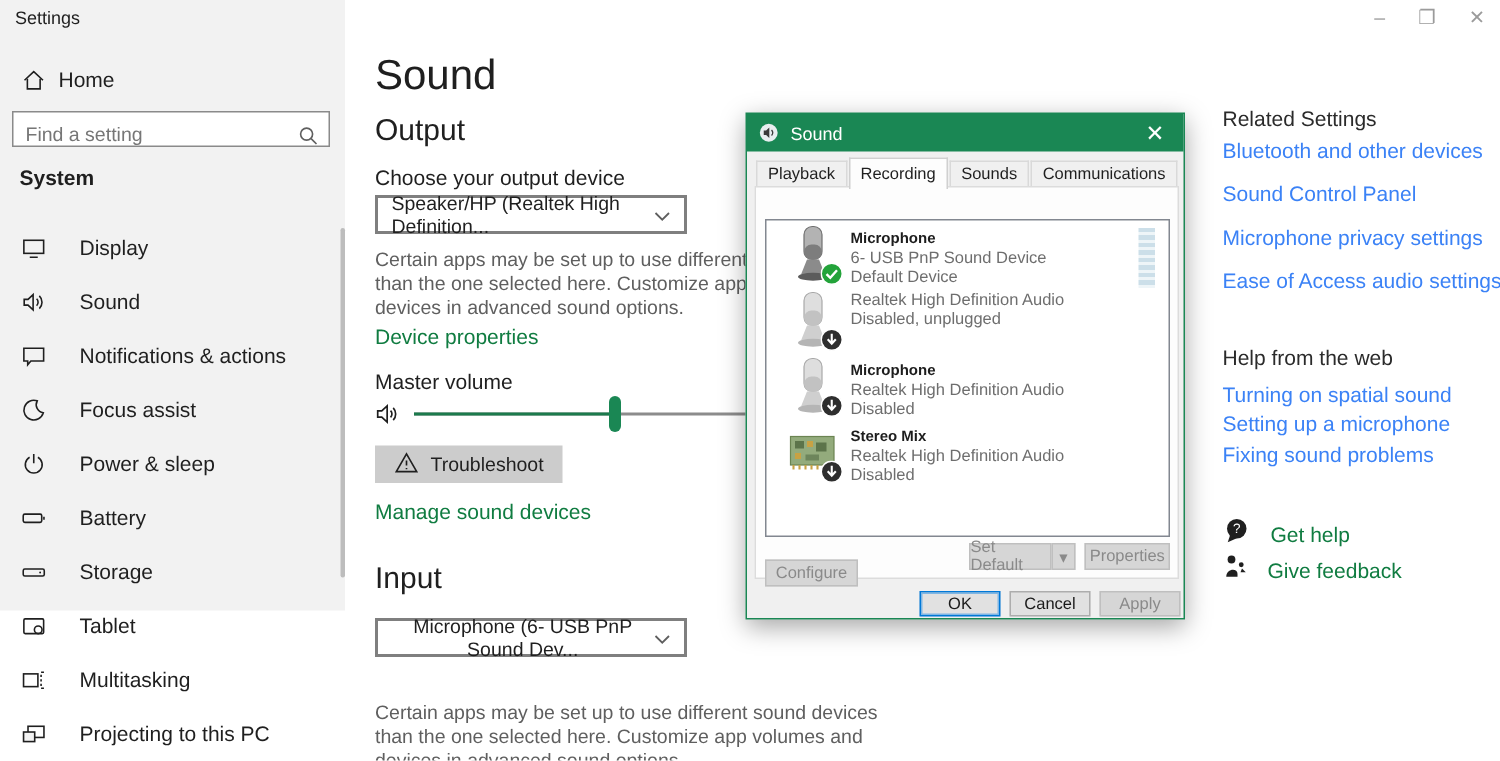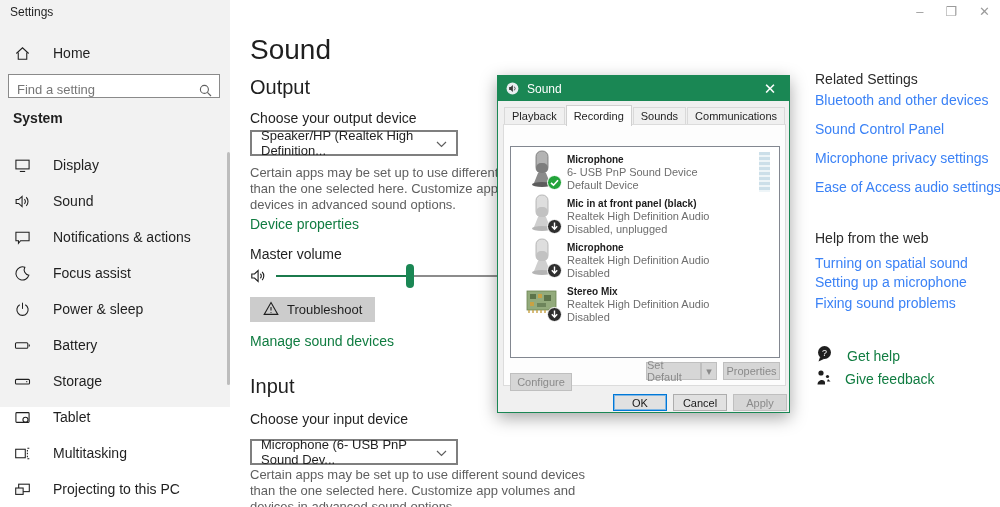--- a/index.html
+++ b/index.html
@@ -8,21 +8,21 @@
 
   .app { position:absolute; inset:0; width:1000px; height:507px; background:#fff; }
 
   
   .app-title { position:absolute; left:10px; top:5px; font-size:12px; color:#1f1f1f; }
   .win-controls { position:absolute; right:10px; top:0; height:24px; display:flex; gap:22px; align-items:center; color:#9b9b9b; font-size:13px; }
   .win-controls span { cursor:default; line-height:24px; }
 
   
   .sidebar { position:absolute; left:0; top:0; width:230px; height:407px; background:#f2f2f2; }
-  .side-home { position:absolute; left:0; top:36px; width:228px; height:34px; display:flex; align-items:center; padding-left:14px; gap:22px; font-size:14px; }
+  .side-home { position:absolute; left:0; top:36px; width:228px; height:34px; display:flex; align-items:center; padding-left:14px; gap:8px; font-size:14px; }
   .searchbox { position:absolute; left:8px; top:74px; width:212px; height:24px; background:#fff; border:1px solid #8a8a8a; display:flex; align-items:flex-end; }
   .searchbox input { flex:1; border:none; outline:none; background:transparent; font-size:13px; padding-left:8px; color:#3a3a3a; font-family:"Liberation Sans",sans-serif; }
   .searchbox input::placeholder { color:#767676; }
   .searchbox .mag { margin-right:7px; display:flex; }
   .side-section { position:absolute; left:13px; top:110px; font-size:14px; font-weight:bold; }
   .side-nav { position:absolute; left:0; top:147px; width:228px; }
   .side-item { height:36px; display:flex; align-items:center; padding-left:14px; gap:22px; font-size:14px; cursor:default; }
   .side-scrollbar { position:absolute; left:227px; top:152px; width:3px; height:233px; background:#bdbdbd; border-radius:2px; }
   .sicon { width:17px; height:17px; flex:0 0 17px; display:flex; align-items:center; justify-content:center; }
 
@@ -42,21 +42,21 @@
   .mv-label { position:absolute; left:0; top:246px; }
   .slider-row { position:absolute; left:0; top:264px; width:400px; height:24px; }
   .slider-row .spk { position:absolute; left:0; top:3px; }
   .track { position:absolute; left:26px; top:11px; width:370px; height:2px; background:#8c8c8c; }
   .track-fill { position:absolute; left:0; top:0; height:2px; width:134px; background:#1b7a4c; }
   .thumb { position:absolute; left:130px; top:-11px; width:8px; height:24px; border-radius:4px; background:#1a8754; cursor:pointer; }
   .btn-trouble { position:absolute; left:0; top:297px; height:25px; background:#cccccc; border:none; padding:0 13px; font-size:13px; display:flex; align-items:center; gap:8px; font-family:"Liberation Sans",sans-serif; cursor:pointer; color:#1f1f1f; }
   .manage { position:absolute; left:0; top:333px; }
   .h2-input { position:absolute; left:0; top:375px; }
   .lbl-in { position:absolute; left:0; top:411px; }
-  .sel-in { left:0; top:439px; }
+  .sel-in { left:0; top:412px;text-align:center; }
   .para-in { left:0; top:467px; }
 
   
   .rightcol { position:absolute; left:815px; top:0; width:185px; }
   .r-head { position:absolute; font-size:14px; color:#2b2b2b; }
   .r-link { position:absolute; font-size:14px; color:#3b82f6; cursor:pointer; white-space:nowrap; }
   .support-row { position:absolute; display:flex; align-items:center; gap:13px; cursor:pointer; }
   .support-row span.txt { font-size:14px; color:#107C41; }
 
   
@@ -358,21 +358,20 @@
               <path d="M13 23 L9 33 H25 L21 23 Z" fill="#cfcfcf"></path>
               <ellipse cx="17" cy="34.5" rx="10" ry="2.6" fill="#b5b5b5"></ellipse>
             </svg>
           <span class="badge">
             <svg width="15" height="15" viewBox="0 0 15 15">
                 <circle cx="7.5" cy="7.5" r="7" fill="#2e2e2e" stroke="#ffffff" stroke-width="1"></circle>
                 <path d="M7.5 3.5 V9.5 M4.8 7.2 L7.5 10.2 L10.2 7.2" stroke="#ffffff" stroke-width="1.4" fill="none"></path>
               </svg>
           </span>
         </span>
-        <div class="dev-name">Mic in at front panel (black)</div>
         <div class="dev-line">Realtek High Definition Audio</div>
         <div class="dev-line">Disabled, unplugged</div>
       </div>
 
       <div class="dev-row">
         <span class="dev-icon">
           <svg width="34" height="40" viewBox="0 0 34 40">
               <rect x="11" y="1" width="12" height="22" rx="5.5" fill="#dedede" stroke="#a8a8a8" stroke-width="0.8"></rect>
               <rect x="11" y="13" width="12" height="10" rx="5" fill="#c2c2c2"></rect>
               <path d="M13 23 L9 33 H25 L21 23 Z" fill="#cfcfcf"></path>

